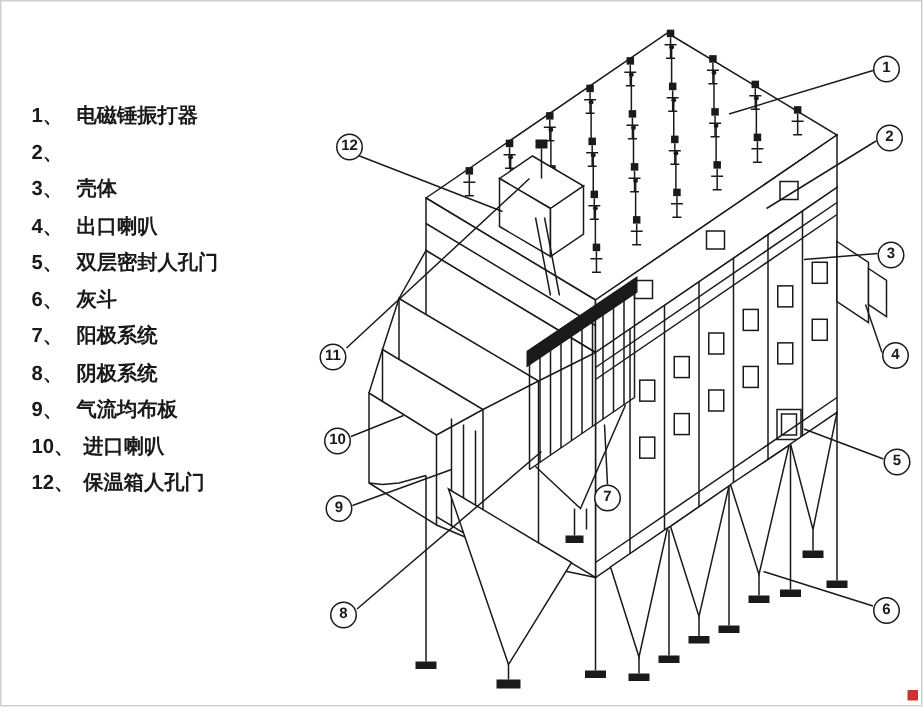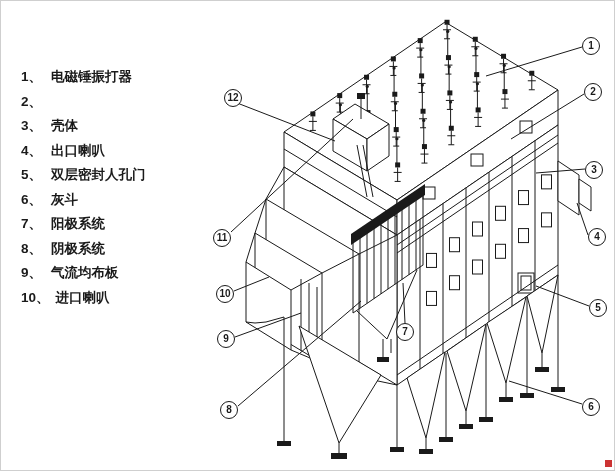--- a/index.html
+++ b/index.html
@@ -285,16 +285,20 @@
         <span>阴极系统</span>
       </div>
     <div class="lrow">
         <span class="num">9、</span>
         <span>气流均布板</span>
       </div>
     <div class="lrow">
         <span class="num">10、</span>
         <span>进口喇叭</span>
       </div>
+    <div class="lrow">
+        <span class="num">12、</span>
+        <span>保温箱人孔门</span>
+      </div>
   </div>
 
   <div id="cornermark" style="background: rgb(204, 51, 51);"></div>
 </div>
 
 </body></html>

